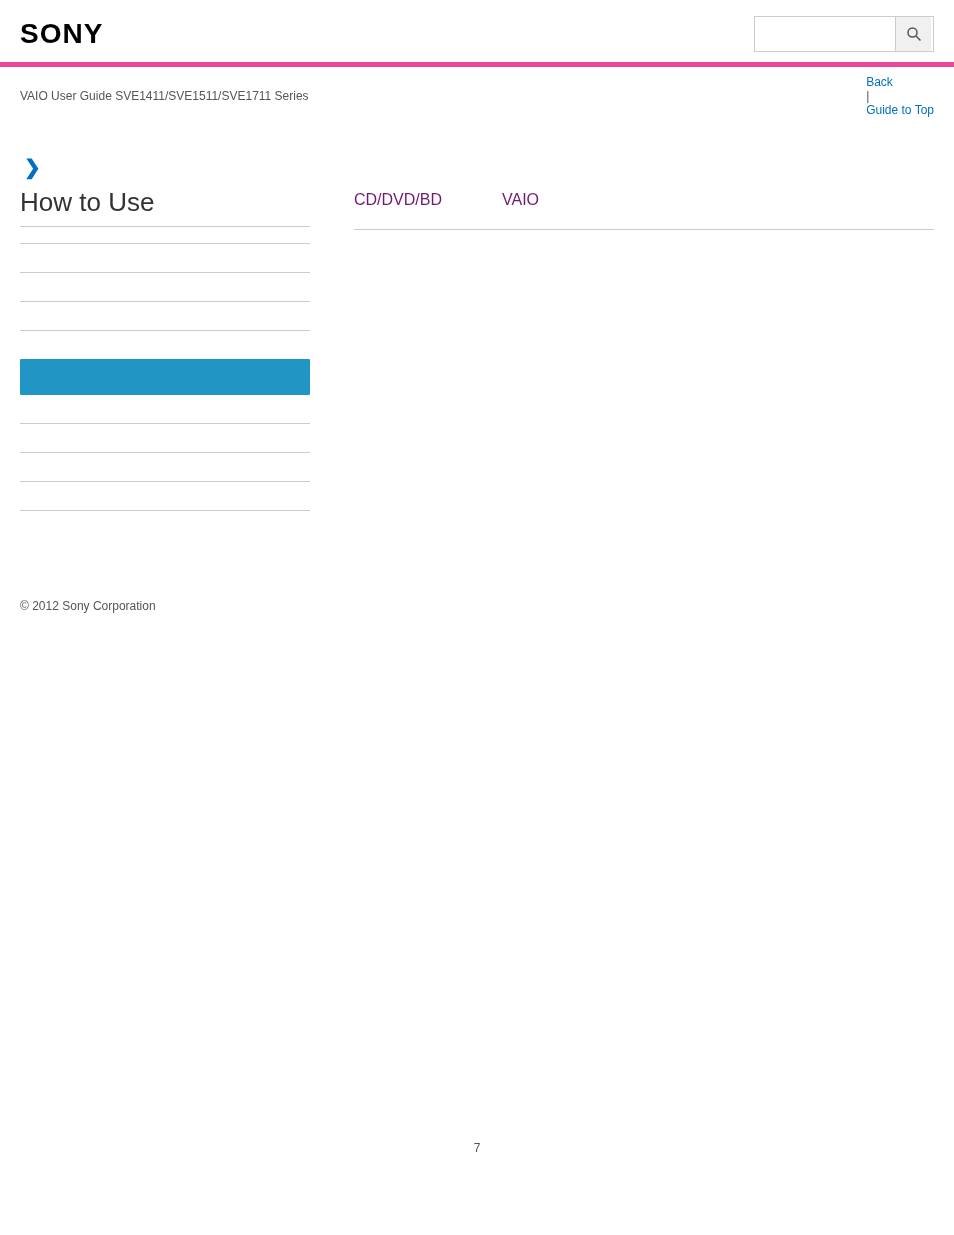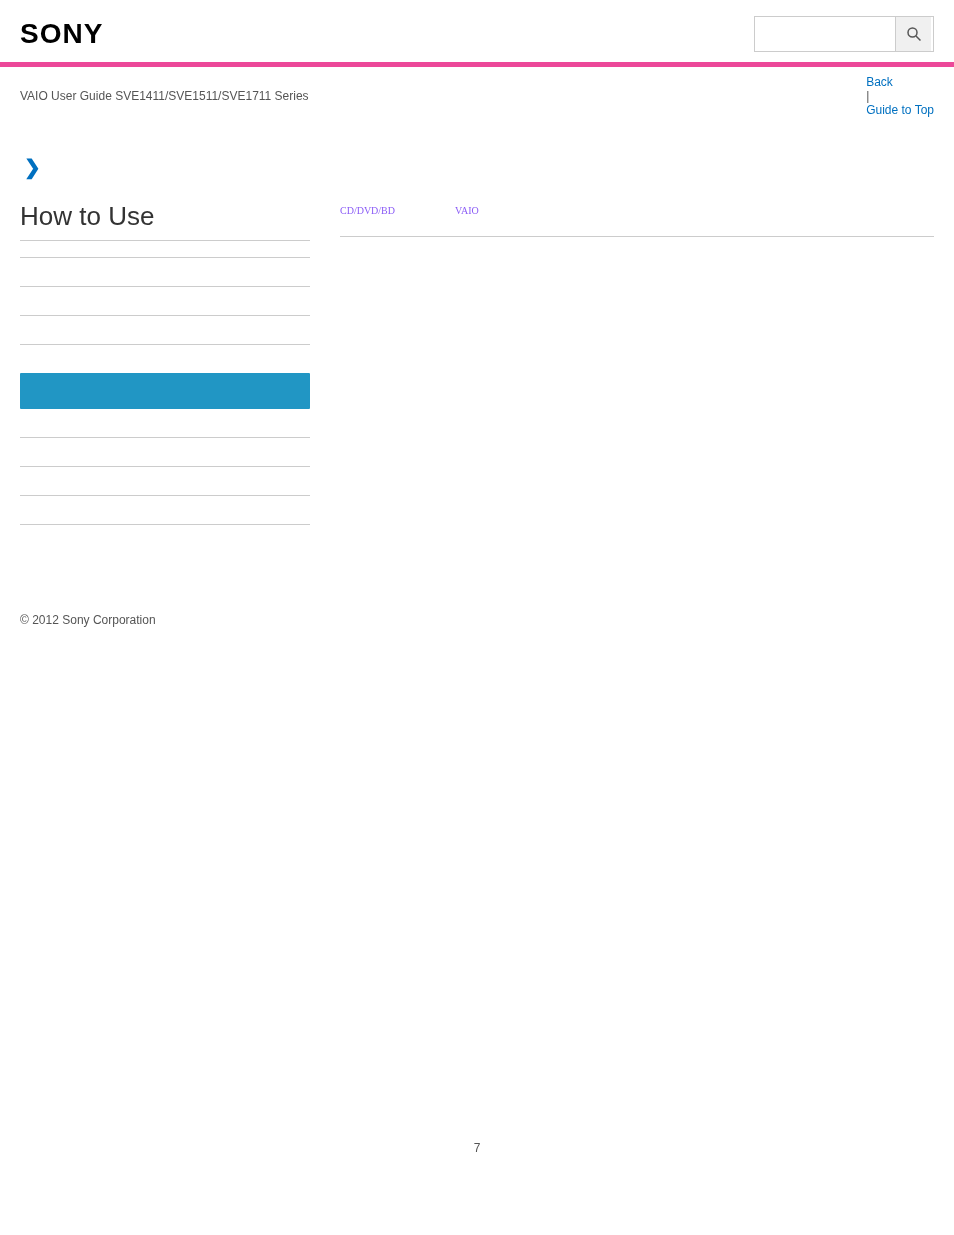--- a/index.html
+++ b/index.html
@@ -107,22 +107,22 @@
 
     .chevron-icon {
       font-size: 20px;
       color: #0070c0;
       font-weight: bold;
     }
 
     
     .content-layout {
       display: flex;
-      gap: 30px;
-      margin-top: 14px;
+      gap: 44px;
+      margin-top: 0px;
     }
 
     
     .sidebar {
       width: 290px;
       flex-shrink: 0;
     }
 
     .sidebar-title {
       font-size: 26px;
@@ -152,25 +152,24 @@
       padding-top: 4px;
     }
 
     .links-row {
       display: flex;
       gap: 60px;
       margin-bottom: 4px;
     }
 
     .panel-link {
-      color: #8b5cf6;
+      color: #701a75;
       text-decoration: none;
-      font-size: 10px;
+      font-size: 16px;
       cursor: pointer;
-      font-family: Liberation Serif, serif;
     }
 
     .panel-divider {
       height: 1px;
       background: #cccccc;
       margin-top: 20px;
       width: 100%;
     }
 
     

